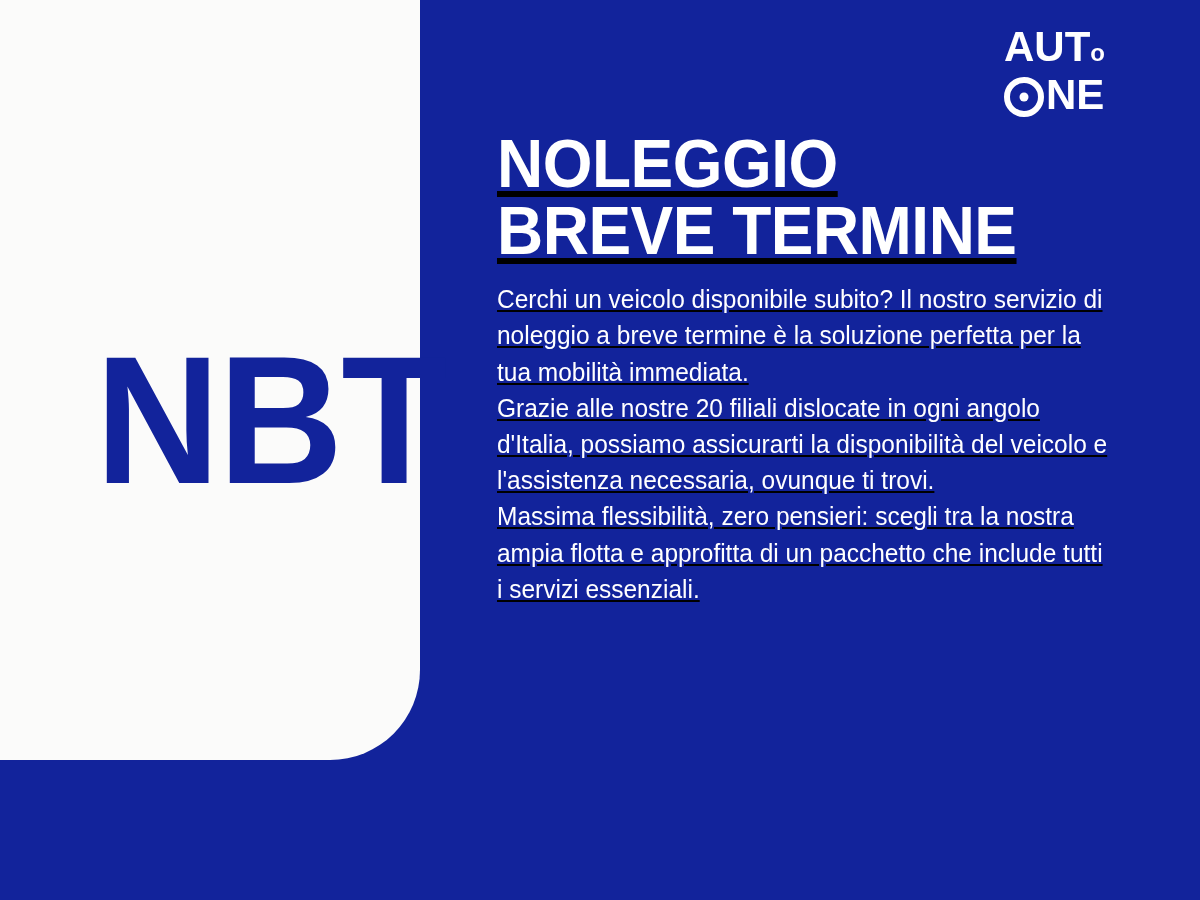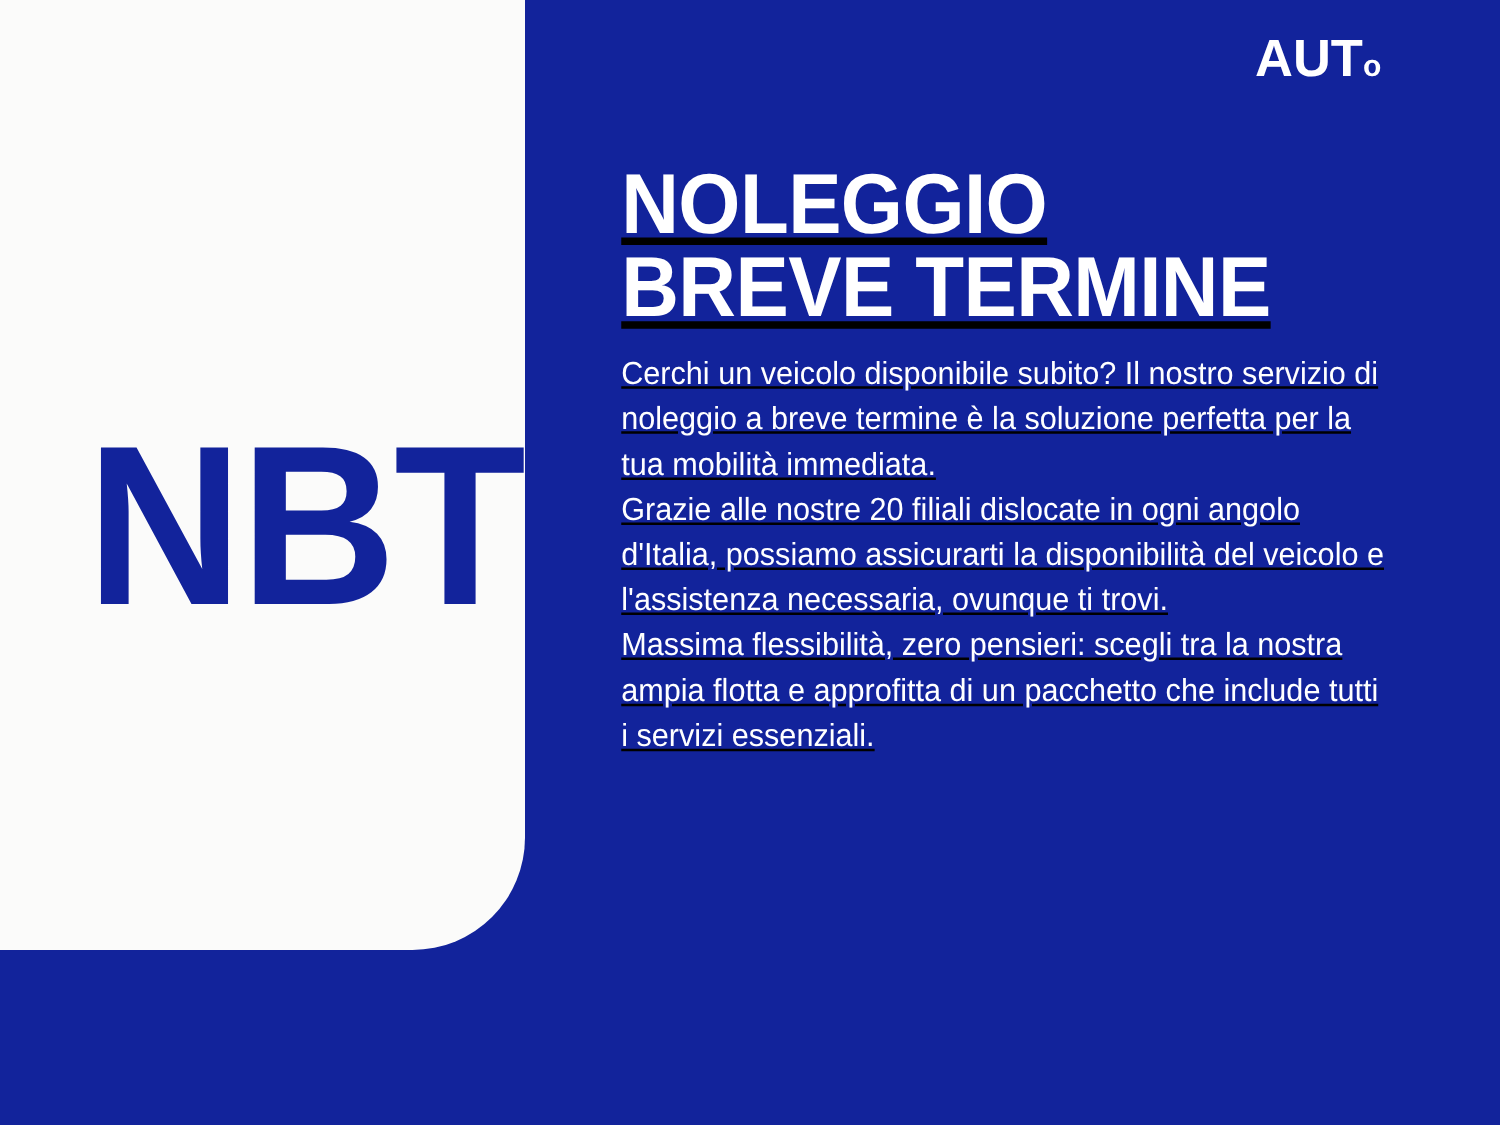--- a/index.html
+++ b/index.html
@@ -31,20 +31,21 @@
     border-bottom-right-radius: 90px;
   }
   .nbt-wrap {
     position: absolute;
     left: 0;
     top: 0;
     width: 480px;
     height: 800px;
     display: flex;
     align-items: center;
+    justify-content: center;
     padding-left: 60px;
     padding-top: 40px;
     box-sizing: border-box;
   }
   .nbt {
     color: #12239b;
     font-family: "Liberation Sans", sans-serif;
     font-weight: bold;
     font-size: 182px;
     letter-spacing: -2px;
@@ -146,20 +147,24 @@
   <div class="nbt-wrap">
     <div class="nbt">NBT</div>
   </div>
 
   <div class="logo">
     <div class="logo-row">
       <span class="big">A</span>
         <span class="big">UT</span>
         <span class="small">o</span>
     </div>
+    <div class="logo-row second">
+      <span class="logo-o"></span>
+        <span class="big">NE</span>
+    </div>
   </div>
 
   <div class="content">
     <h1 class="headline">
       <span class="line">NOLEGGIO</span>
       <span class="line">BREVE TERMINE</span>
     </h1>
     <div class="body-text">
       <p>Cerchi un veicolo disponibile subito? Il nostro servizio di noleggio a breve termine è la soluzione perfetta per la tua mobilità immediata.</p>
       <p>Grazie alle nostre 20 filiali dislocate in ogni angolo d'Italia, possiamo assicurarti la disponibilità del veicolo e l'assistenza necessaria, ovunque ti trovi.</p>

